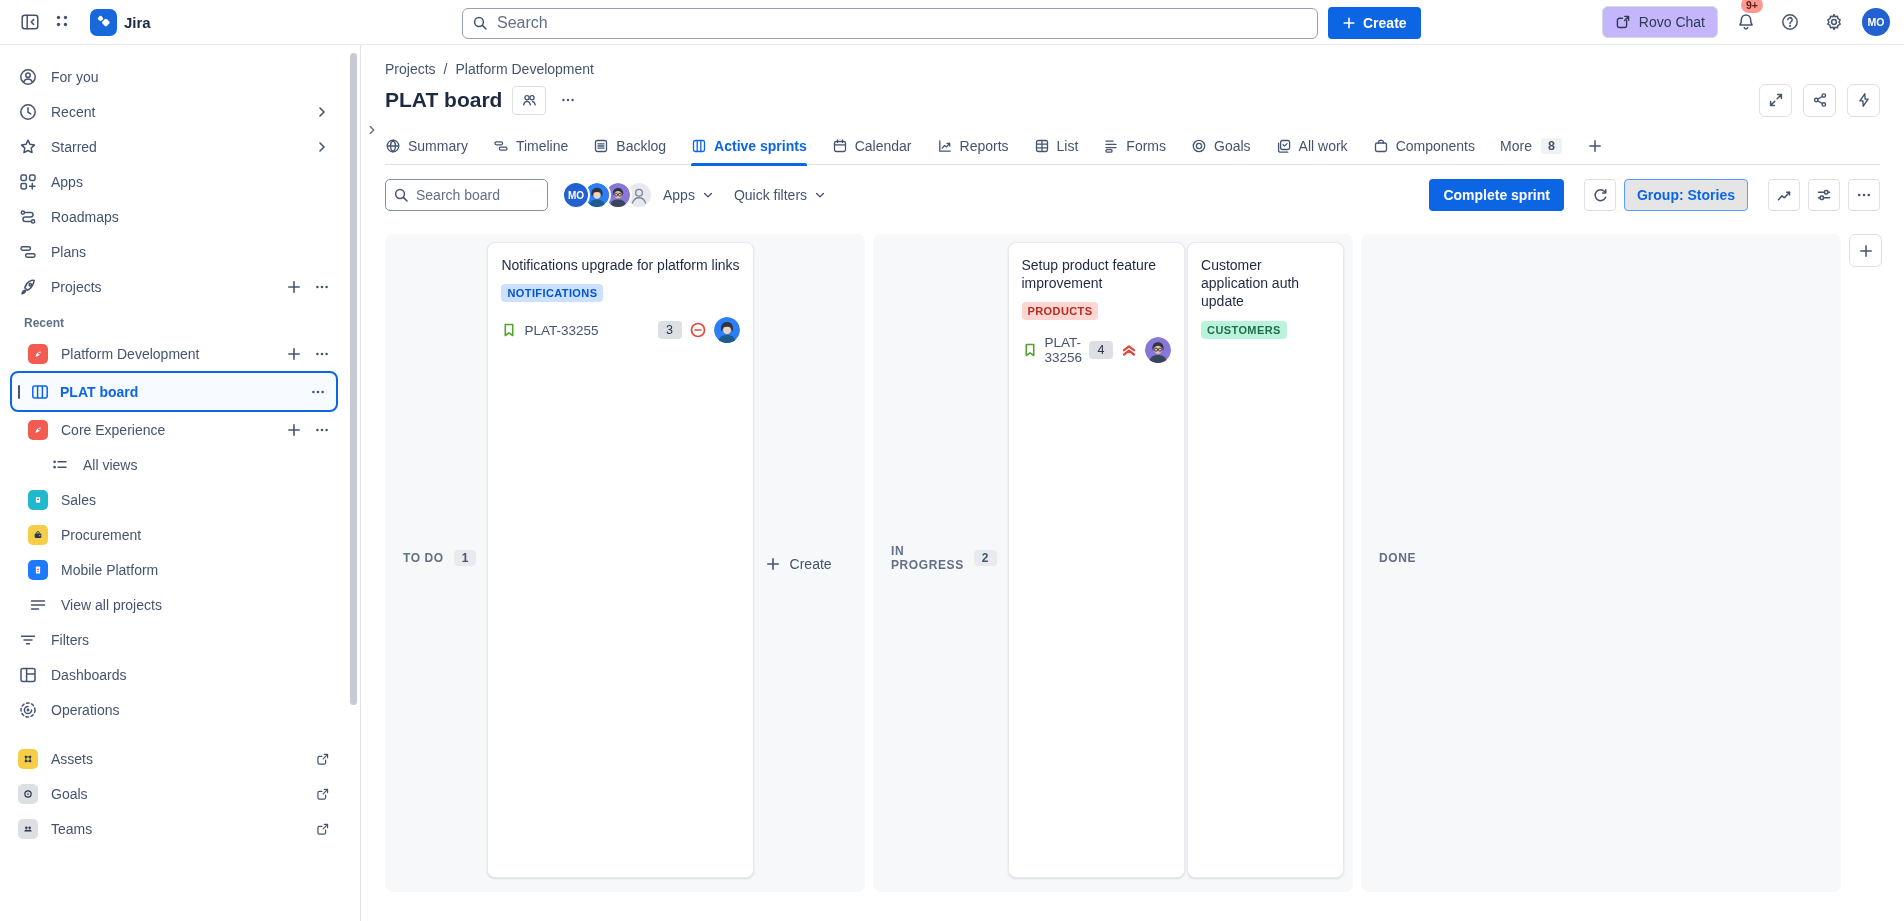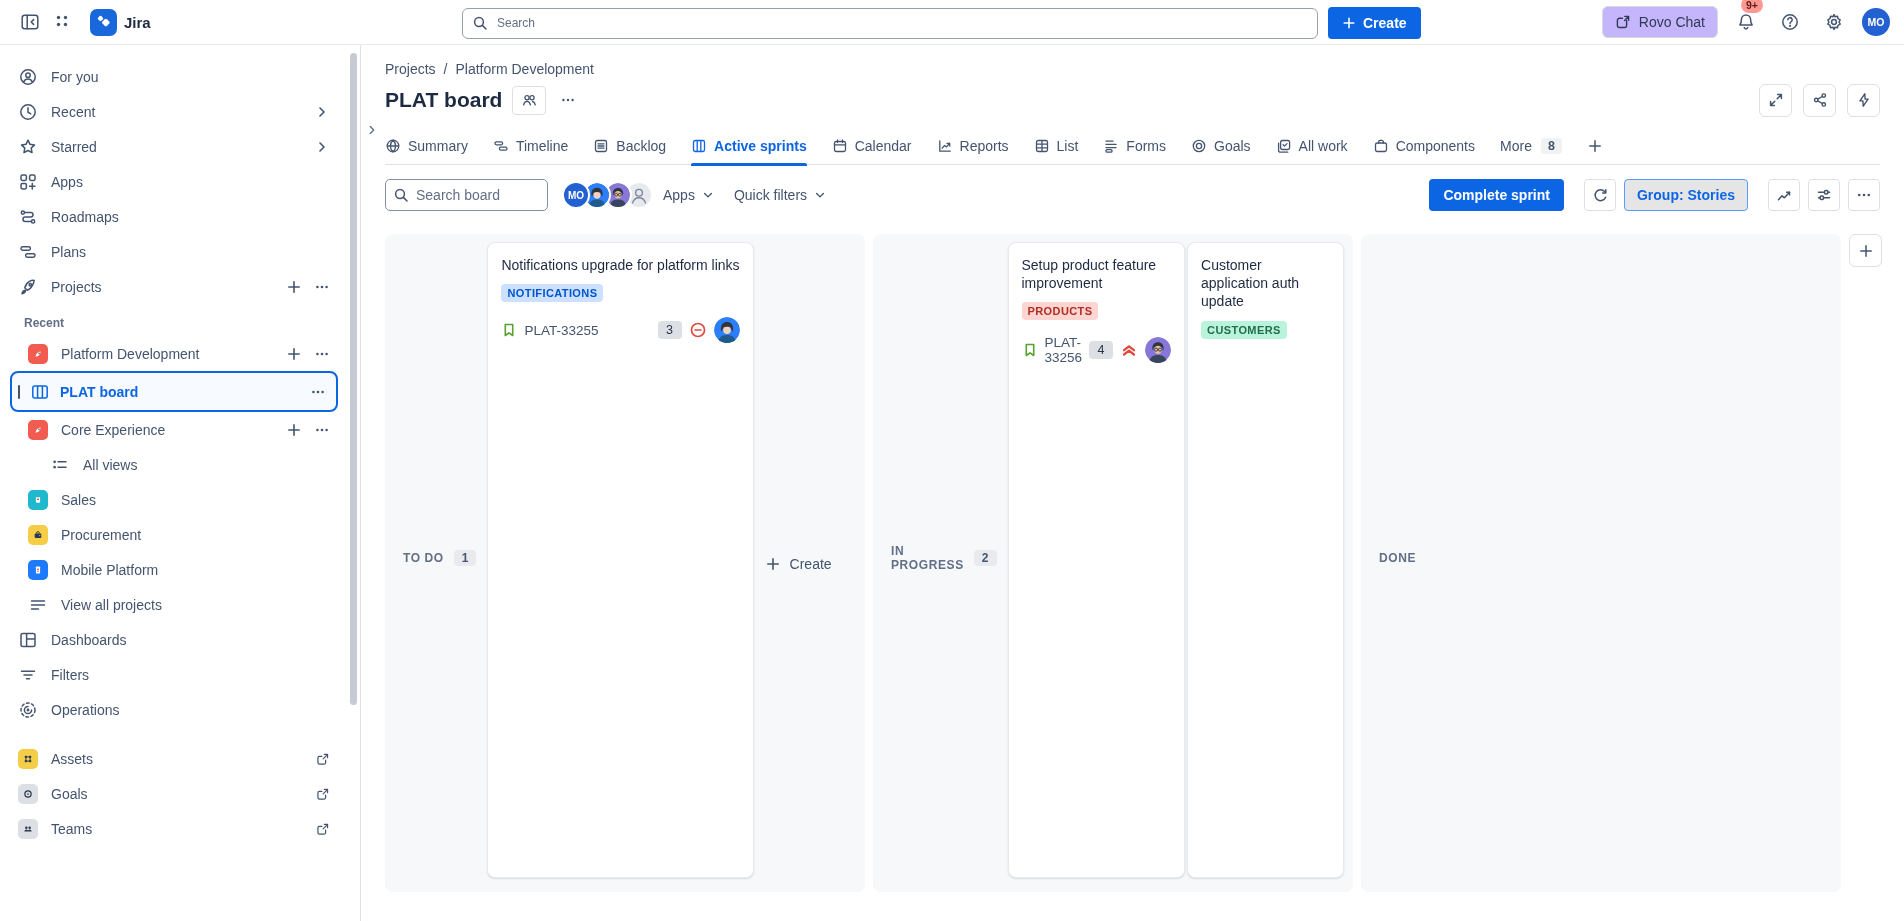--- a/index.html
+++ b/index.html
@@ -11,21 +11,21 @@
   .s20 { width:20px; height:20px; }
   .s12 { width:12px; height:12px; }
 
   
   .topbar { height:45px; display:flex; align-items:center; padding:0 14px; border-bottom:1px solid #E8EAEE; position:relative; background:#fff; }
   .tb-iconbtn { width:32px; height:32px; border-radius:6px; display:flex; align-items:center; justify-content:center; color:#44546F; cursor:pointer; }
   .jira-logo { width:27px; height:27px; border-radius:7px; background:#1868DB; display:flex; align-items:center; justify-content:center; margin-left:12px; }
   .app-name { font-size:15px; font-weight:700; color:#1E2A42; margin-left:7px; }
   .tb-center { position:absolute; left:462px; top:7px; display:flex; gap:10px; align-items:center; }
   .tb-search { position:relative; }
-  .tb-search input { width:856px; height:31px; border:1px solid #97A0B0; border-radius:6px; padding:0 10px 0 34px; font-size:12px; color:#44546F; font-family:inherit; outline:none; background:#fff; }
+  .tb-search input { width:856px; height:31px; border:1px solid #97A0B0; border-radius:6px; padding:0 10px 0 34px; font-size:16px; color:#44546F; font-family:inherit; outline:none; background:#fff; }
   .tb-search input::placeholder { color:#626F86; }
   .tb-search .mag { position:absolute; left:10px; top:7px; color:#44546F; }
   .btn-primary { background:#0C66E4; color:#fff; border:none; border-radius:4px; height:32px; font-size:14px; font-weight:600; display:inline-flex; align-items:center; gap:7px; padding:0 14px; font-family:inherit; cursor:pointer; }
   .tb-right { margin-left:auto; display:flex; align-items:center; gap:12px; }
   .rovo-btn { height:32px; border:1px solid #D5D9E0; background:#c4b5fd; border-radius:6px; display:flex; align-items:center; gap:8px; padding:0 12px; font-size:14px; font-weight:500; color:#2E3A52; cursor:pointer; }
   .bell-wrap { position:relative; }
   .notif-badge { position:absolute; top:-9px; left:11px; background:#FD9891; color:#5D1F1A; font-size:10.5px; font-weight:700; border-radius:9px; padding:1.5px 5px; line-height:1.2; }
   .avatar-mo { width:28px; height:28px; border-radius:50%; background:#2360D1; color:#fff; font-size:10.5px; font-weight:700; display:flex; align-items:center; justify-content:center; cursor:pointer; }
 
   
@@ -414,35 +414,35 @@
         <span class="ic">
             <svg class="s20" viewBox="0 0 20 20" fill="none" stroke="currentColor" stroke-width="1.5" stroke-linecap="round">
               <path d="M3.5 6h13M3.5 10h13M3.5 14h7"></path>
             </svg>
           </span>
         <span>View all projects</span>
       </div>
 
       <div class="sb-item">
         <span class="ic">
+            <svg class="s20" viewBox="0 0 20 20" fill="none" stroke="currentColor" stroke-width="1.5" stroke-linecap="round">
+              <path d="M3.5 6.2h13M6 10h8M8.5 13.8h3"></path>
+            </svg>
+          </span>
+        <span>Filters</span>
+      </div>
+
+      <div class="sb-item">
+        <span class="ic">
             <svg class="s20" viewBox="0 0 20 20" fill="none" stroke="currentColor" stroke-width="1.5">
               <rect x="3" y="3.5" width="14" height="13" rx="2"></rect>
               <path d="M8.6 3.5v13M8.6 9h8.4"></path>
             </svg>
           </span>
         <span>Dashboards</span>
-      </div>
-
-      <div class="sb-item">
-        <span class="ic">
-            <svg class="s20" viewBox="0 0 20 20" fill="none" stroke="currentColor" stroke-width="1.5" stroke-linecap="round">
-              <path d="M3.5 6.2h13M6 10h8M8.5 13.8h3"></path>
-            </svg>
-          </span>
-        <span>Filters</span>
       </div>
 
       <div class="sb-item">
         <span class="ic">
             <svg class="s20" viewBox="0 0 20 20" fill="none" stroke="currentColor" stroke-width="1.5" stroke-linecap="round">
               <circle cx="10" cy="10" r="7" stroke-dasharray="2.6 2.6"></circle>
               <path d="M10 6.4a3.6 3.6 0 1 0 3.6 3.6"></path>
               <circle cx="10" cy="10" r="0.7" fill="currentColor"></circle>
             </svg>
           </span>

